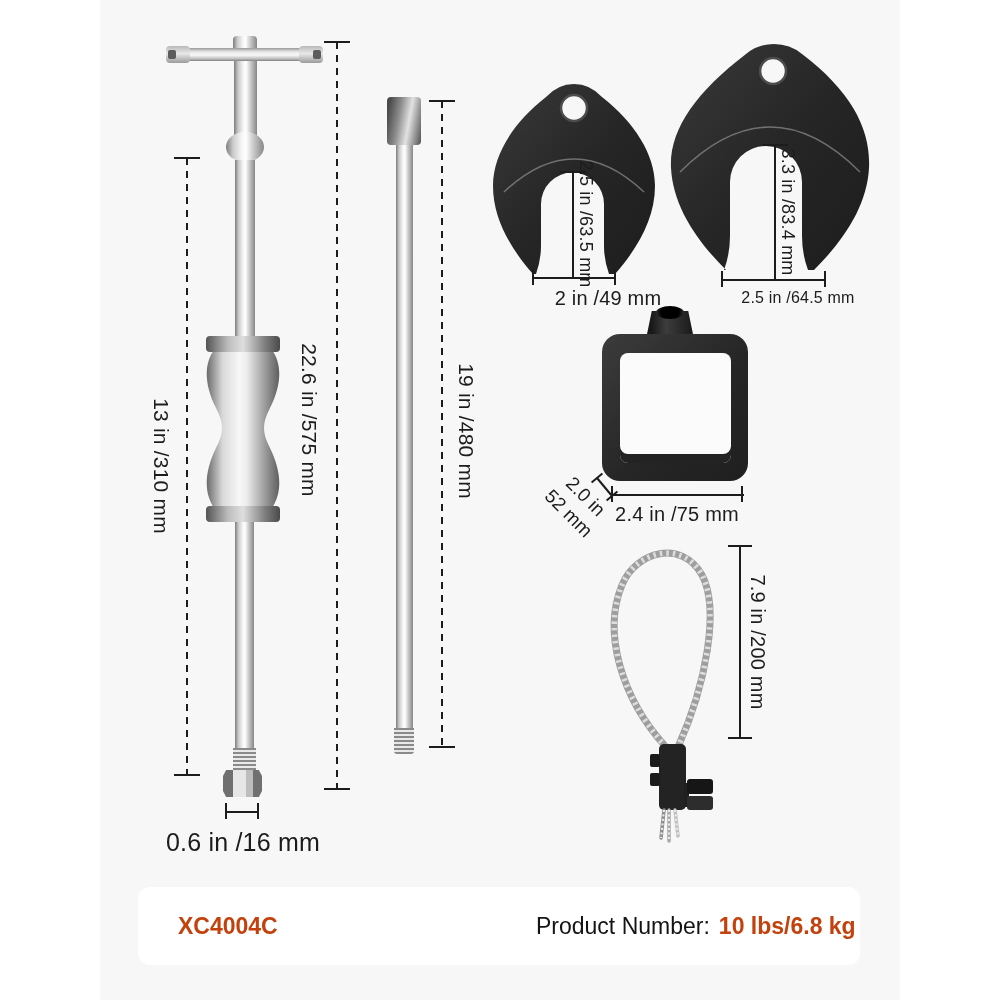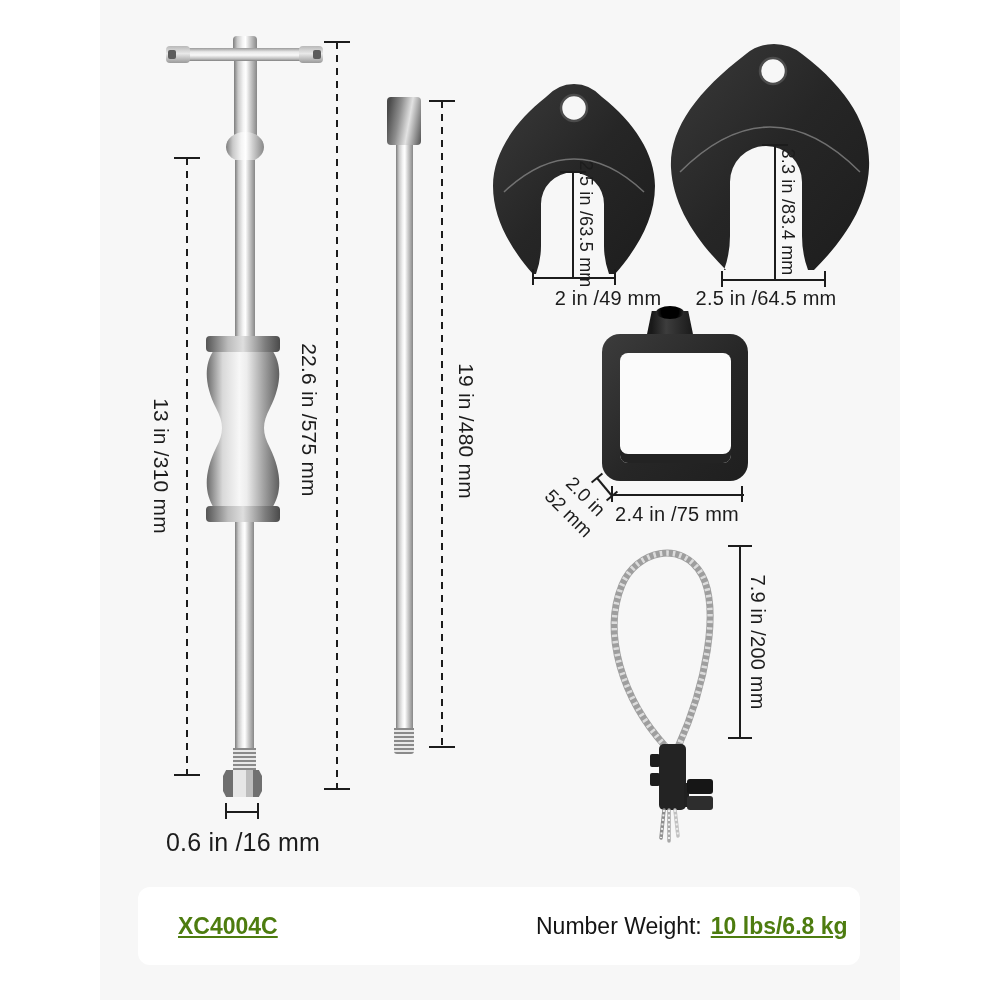--- a/index.html
+++ b/index.html
@@ -19,21 +19,21 @@
   .dlabel{position:absolute;white-space:nowrap;font-size:19px;color:#1c1c1c;line-height:1.25;text-align:center;transform:translate(-50%,-50%) rotate(45deg);}
   
   .metal{background:linear-gradient(90deg,#7d7d7d 0%,#c9c9c9 18%,#f4f4f4 40%,#ffffff 52%,#cfcfcf 70%,#878787 100%);}
   .metalv{background:linear-gradient(180deg,#9a9a9a 0%,#e9e9e9 30%,#f8f8f8 55%,#b9b9b9 85%,#808080 100%);}
   .thread{background:repeating-linear-gradient(180deg,#8a8a8a 0 2px,#e9e9e9 2px 4px);}
   .tcap{position:absolute;width:24px;height:17px;border-radius:4px;background:linear-gradient(180deg,#b9b9b9,#e9e9e9 45%,#9a9a9a);}
   .tcap .tip{position:absolute;top:4px;width:8px;height:9px;border-radius:2px;background:#5c5c5c;}
   
   #footer-card{position:absolute;left:138px;top:887px;width:722px;height:78px;background:#ffffff;border-radius:12px;}
   .footer-group{position:absolute;top:0;height:78px;display:flex;align-items:center;gap:9px;font-size:23px;color:#141414;font-weight:500;}
-  .footer-value{color:#4d7c0f;font-weight:700;text-decoration:underline;}
+  .footer-value{color:#c2410c;font-weight:700;}
 </style>
 </head>
 <body>
 
 <div id="canvas">
   <div id="panel"></div>
 
   <div>
     <div class="abs metal" style="left:233px;top:36px;width:24px;height:16px;border-radius:4px 4px 0 0;"></div>
     <div class="abs metalv" style="left:170px;top:48px;width:150px;height:13px;border-radius:6px;"></div>
@@ -122,21 +122,21 @@
     <path d="M 60 230 C 30 200, 7 166, 5 128 C 3 90, 30 52, 80 14 Q 92 4 108 4 Q 124 4 136 14 C 186 52, 205 90, 203 128 C 201 166, 178 200, 148 230 L 142 230 Q 136 214 136 196 L 136 142 A 36 36 0 0 0 64 142 L 64 196 Q 64 214 58 230 Z" fill="url(#jaw)"></path>
     <path d="M 14 132 Q 104 42 194 132" stroke="#8a8a8a" stroke-width="1.5" fill="none" opacity="0.75"></path>
     <circle cx="107" cy="31" r="13" fill="#f7f7f7" stroke="#4c4c4c" stroke-width="2.5"></circle>
   </svg>
   <div class="solidv" style="left:774px;top:145px;height:135px;"></div>
   <div class="tickh" style="left:762px;top:144px;"></div>
   <div class="vlabel small" style="left:787px;top:212px;">3.3 in /83.4 mm</div>
   <div class="solidh" style="left:722px;top:279px;width:104px;"></div>
   <div class="tickv" style="left:721px;top:271px;"></div>
   <div class="tickv" style="left:824px;top:271px;"></div>
-  <div class="hlabel" style="left:766px;top:298px;font-size:20px;">2.5 in /64.5 mm</div>
+  <div class="hlabel" style="left:798px;top:298px;font-size:16px;">2.5 in /64.5 mm</div>
 
   <div>
     <div class="abs" style="left:646px;top:311px;width:48px;height:28px;background:linear-gradient(90deg,#191919 12%,#3d3d3d 42%,#2b2b2b 70%,#181818);clip-path:polygon(12% 0,88% 0,100% 100%,0 100%);"></div>
     <div class="abs" style="left:656px;top:306px;width:28px;height:13px;border-radius:50%;background:radial-gradient(circle at 50% 45%,#000 55%,#3a3a3a);"></div>
     <div class="abs" style="left:602px;top:334px;width:146px;height:147px;border-radius:18px;background:linear-gradient(135deg,#3c3c3c 0%,#262626 55%,#1f1f1f);"></div>
     <div class="abs" style="left:620px;top:353px;width:111px;height:110px;border-radius:8px;background:#fbfbfb;box-shadow:inset 0 -9px 0 rgba(23,23,23,0.95);"></div>
   </div>
   <svg class="abs" style="left:584px;top:468px;" width="44" height="44" viewBox="0 0 44 44">
     <line x1="13" y1="10" x2="28" y2="28" stroke="#1c1c1c" stroke-width="2"></line>
     <line x1="7.6" y1="14.5" x2="18.4" y2="5.5" stroke="#1c1c1c" stroke-width="2"></line>
@@ -168,17 +168,17 @@
   <div class="solidv" style="left:739px;top:546px;height:193px;"></div>
   <div class="tickh" style="left:728px;top:545px;width:24px;"></div>
   <div class="tickh" style="left:728px;top:737px;width:24px;"></div>
   <div class="vlabel" style="left:757px;top:642px;font-size:20px;">7.9 in /200 mm</div>
 
   <div id="footer-card">
     <div class="footer-group" style="left:40px;">
       <span class="footer-value">XC4004C</span>
     </div>
     <div class="footer-group" style="left:398px;">
-      <span>Number Weight:</span>
+      <span>Product Number:</span>
       <span class="footer-value">10 lbs/6.8 kg</span>
     </div>
   </div>
 </div>
 
 </body></html>

